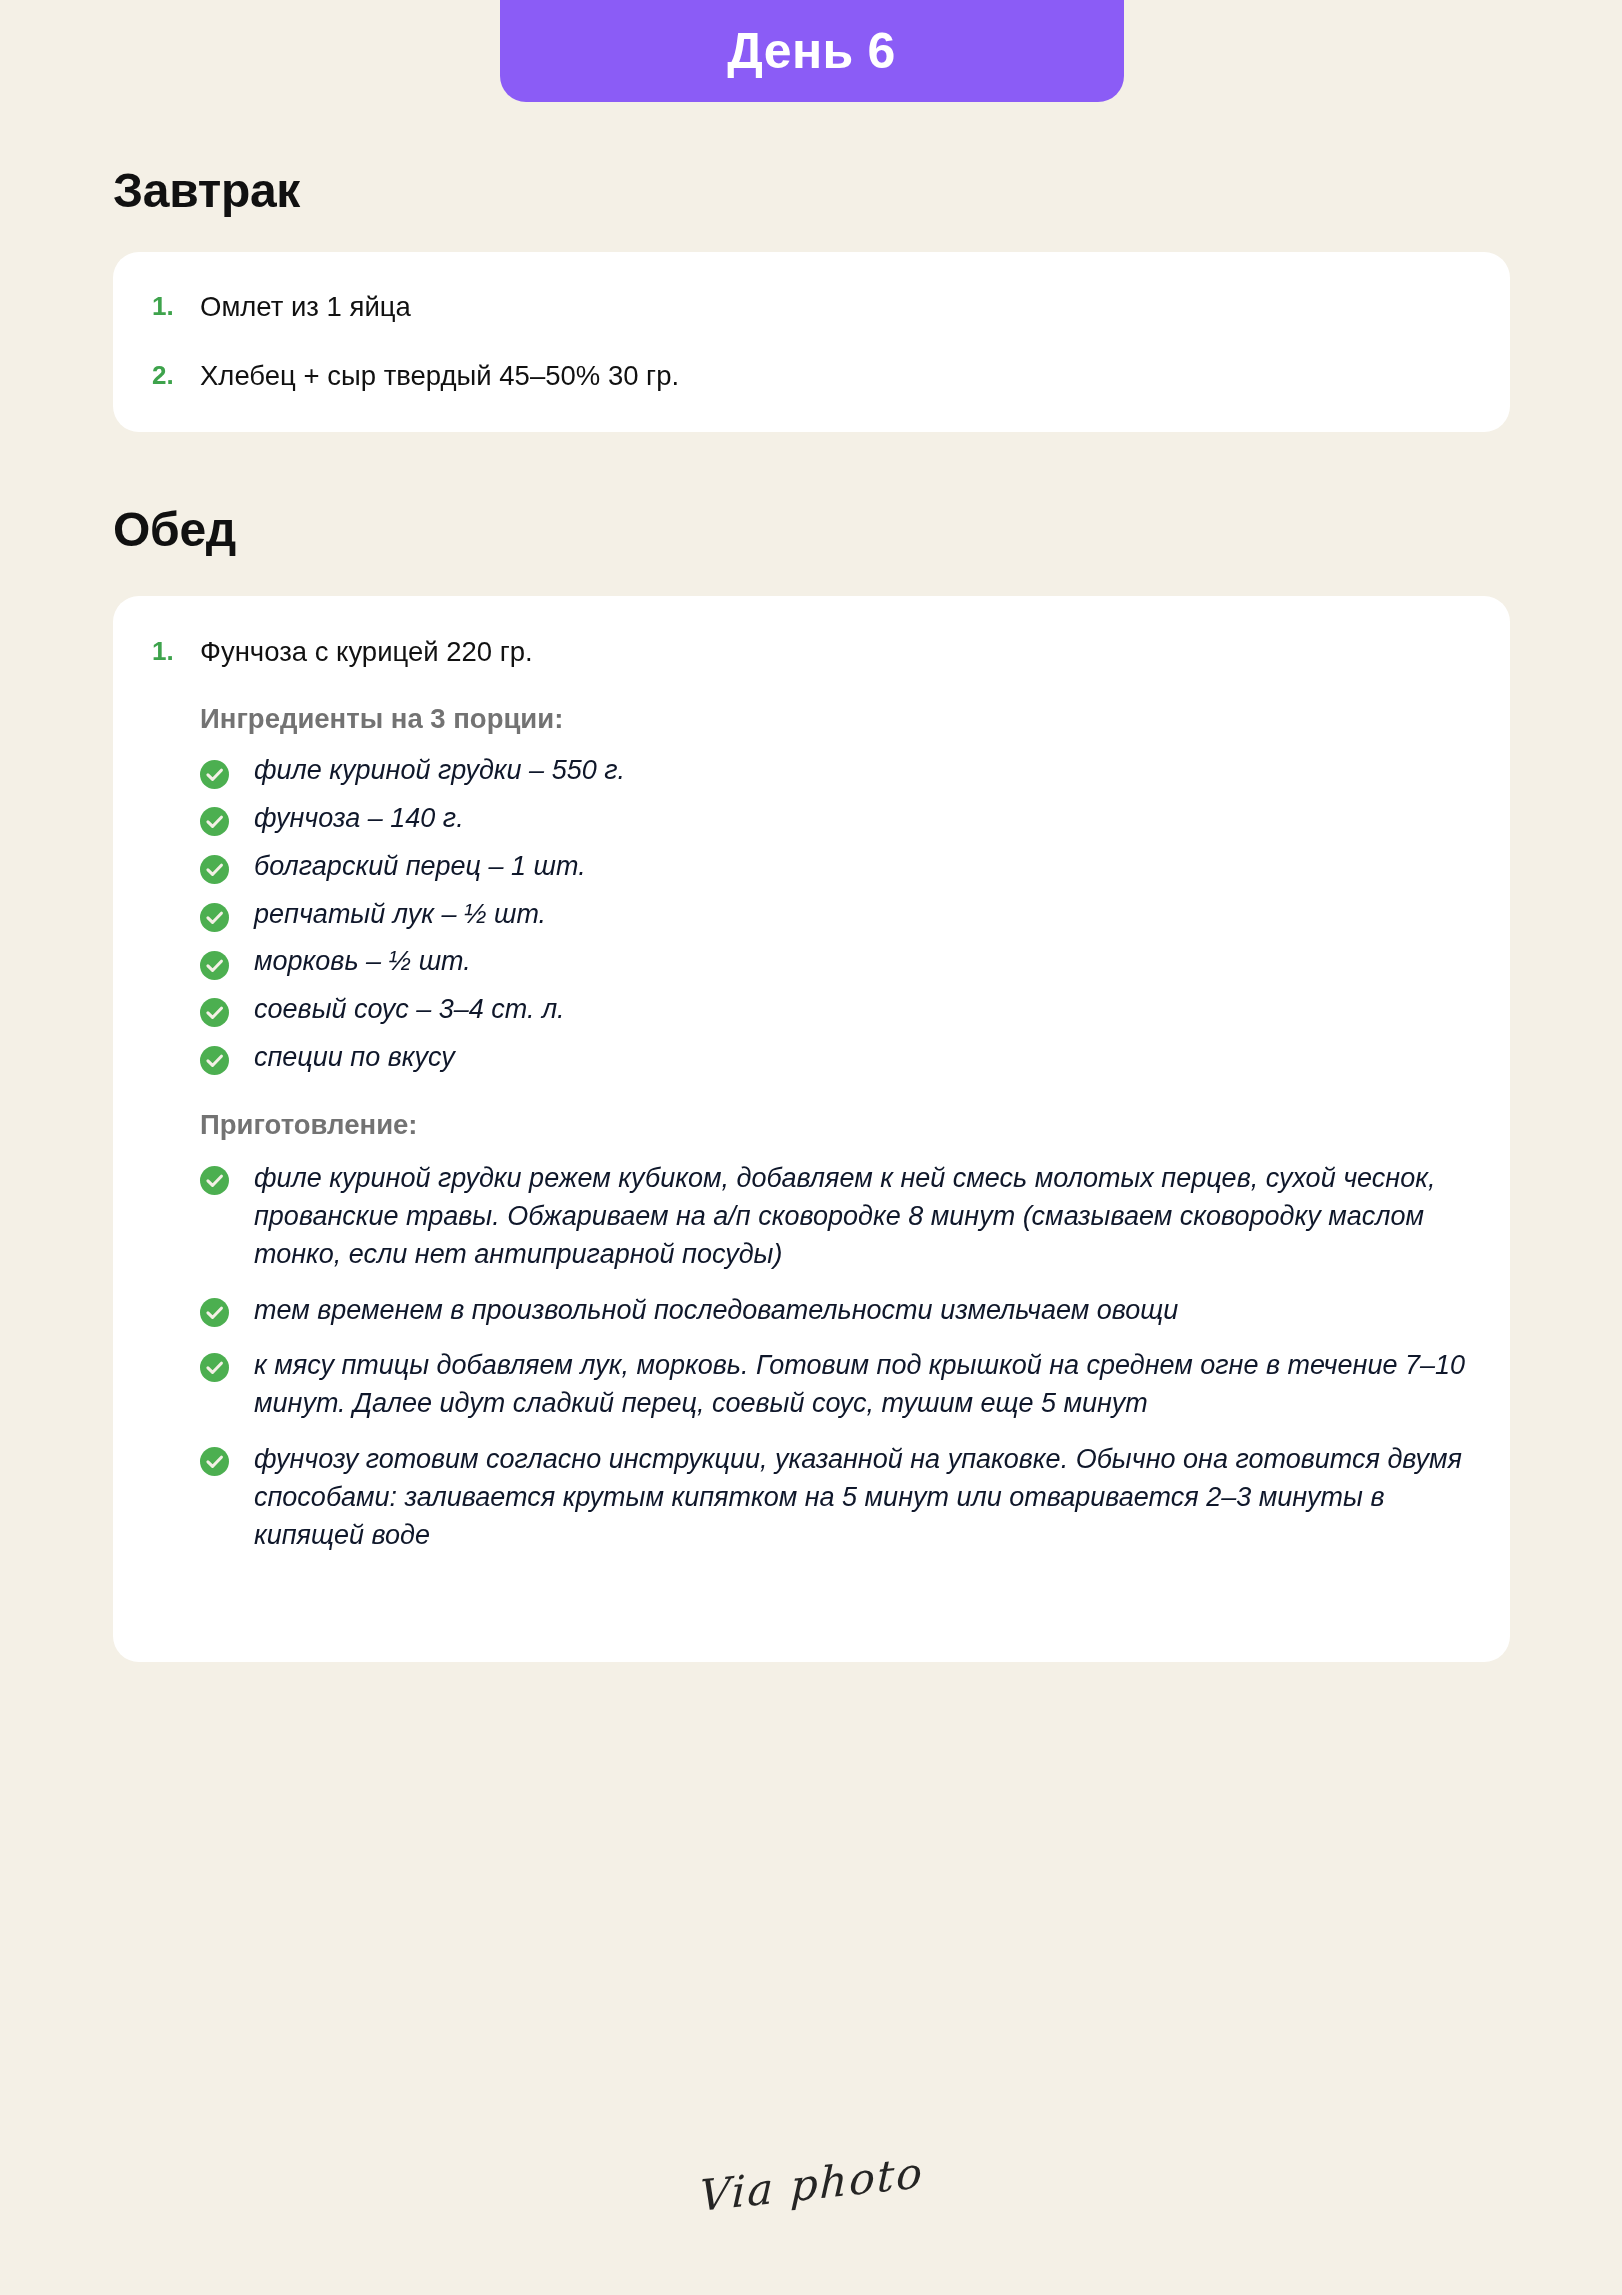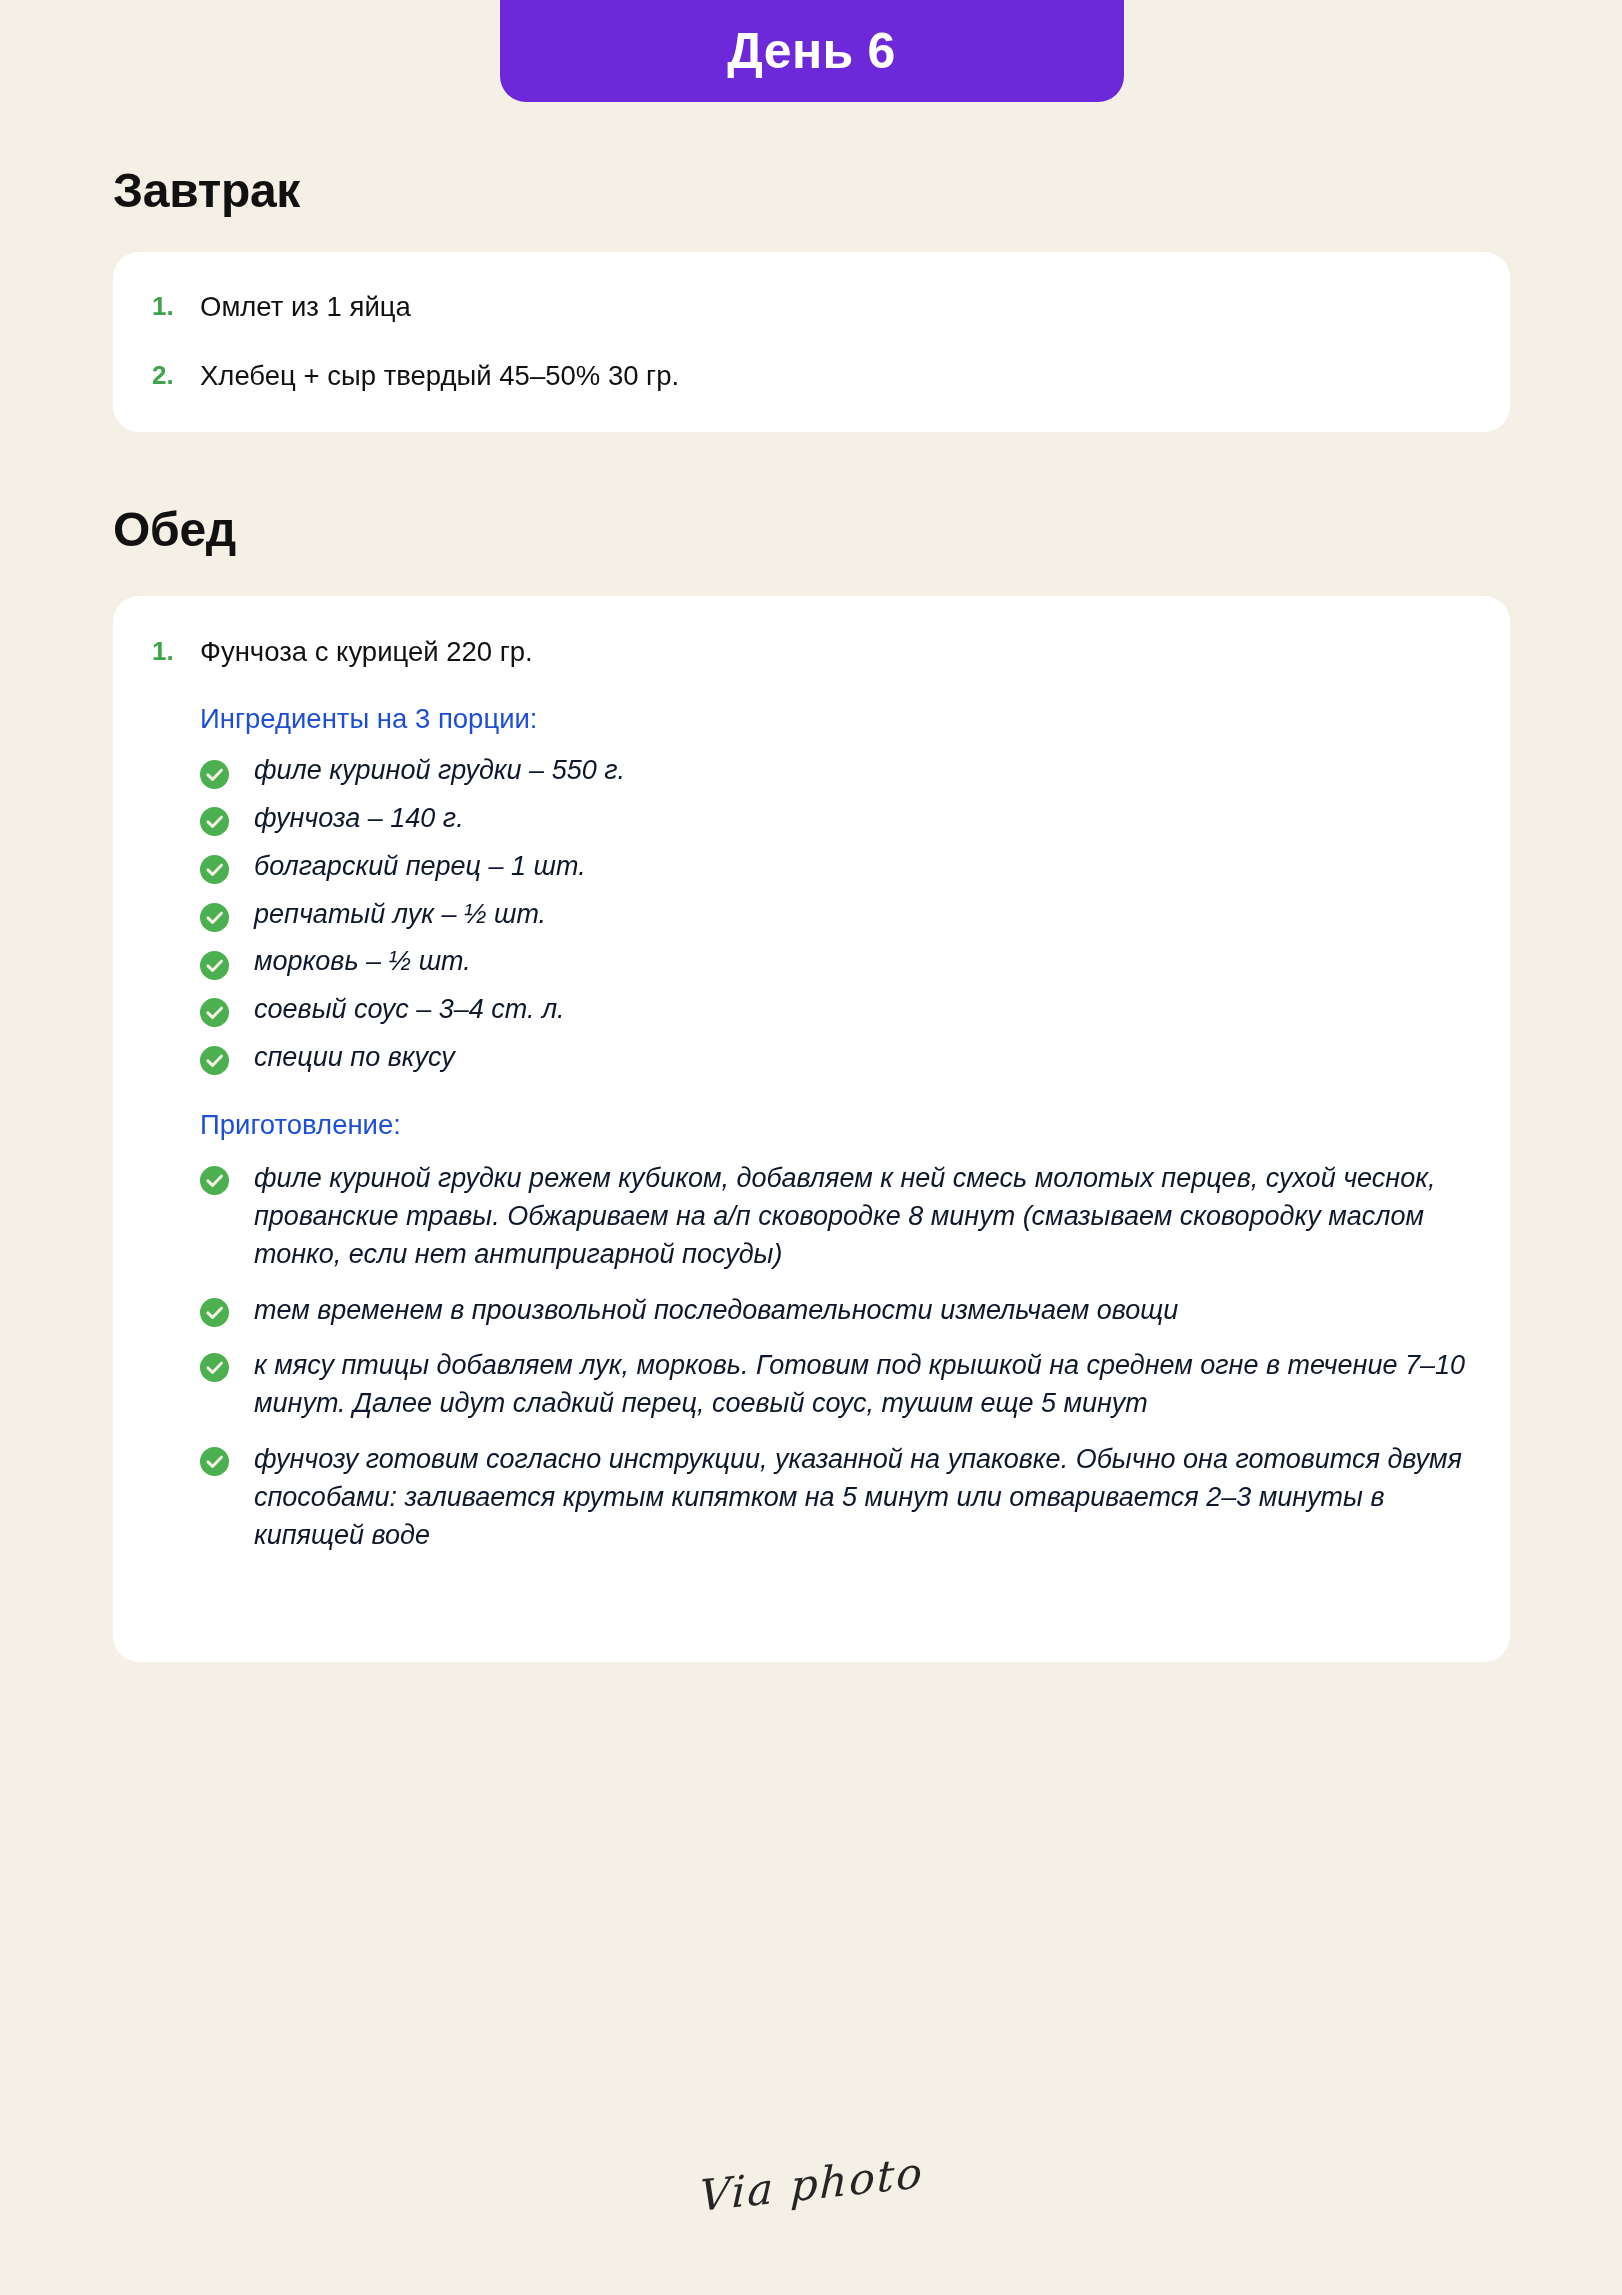--- a/index.html
+++ b/index.html
@@ -19,21 +19,21 @@
 
   
   .day-badge-wrap {
     width: 100%;
     display: flex;
     justify-content: center;
   }
   .day-badge {
     width: 624px;
     height: 102px;
-    background: #6d28d9;
+    background: #8b5cf6;
     border-radius: 0 0 26px 26px;
     display: flex;
     align-items: center;
     justify-content: center;
   }
   .day-badge-label {
     color: #FFFFFF;
     font-size: 50px;
     font-weight: bold;
     letter-spacing: 0.3px;
@@ -89,22 +89,22 @@
     color: #111111;
     line-height: 1.3;
   }
 
   
   .dish-block { display: flex; align-items: flex-start; }
   .dish-body { flex: 1; }
 
   .recipe-heading {
     font-size: 27.5px;
-    font-weight: normal;
-    color: #1d4ed8;
+    font-weight: bold;
+    color: #737373;
     margin-top: 31px;
     margin-bottom: 15.7px;
     line-height: 1.3;
   }
 
   
   .check-list { list-style: none; }
 
   .check-item {
     display: flex;

